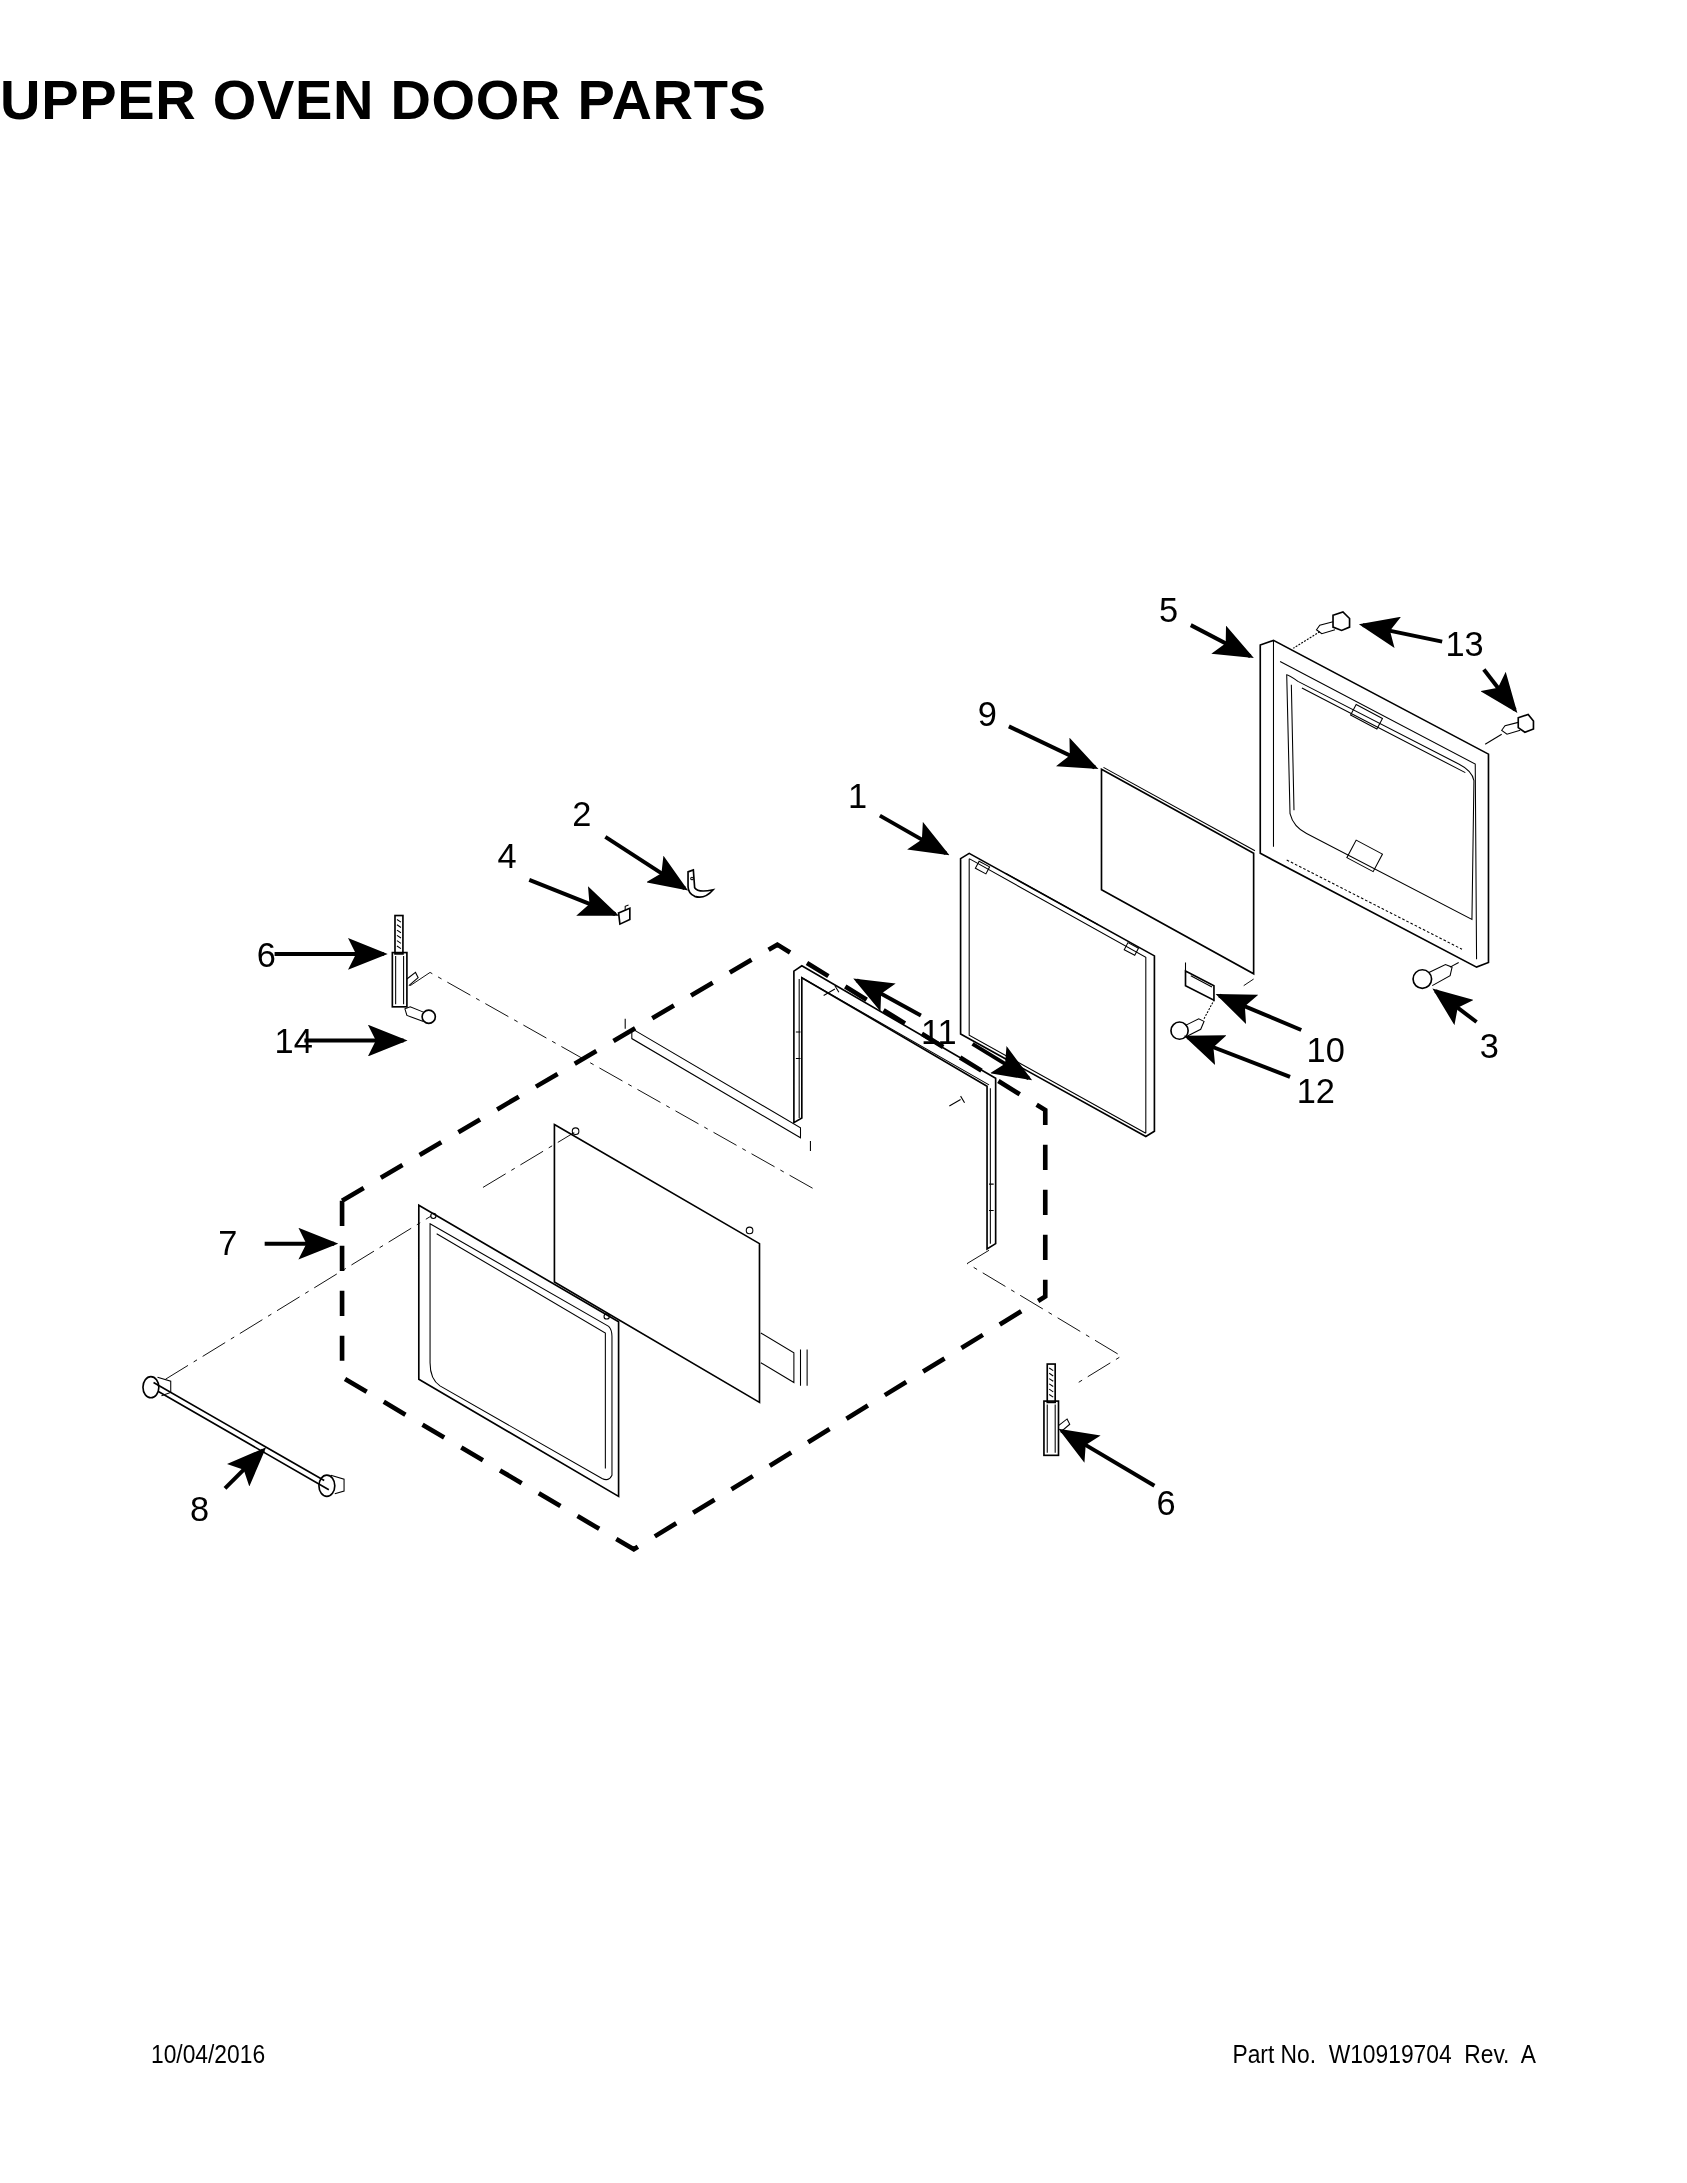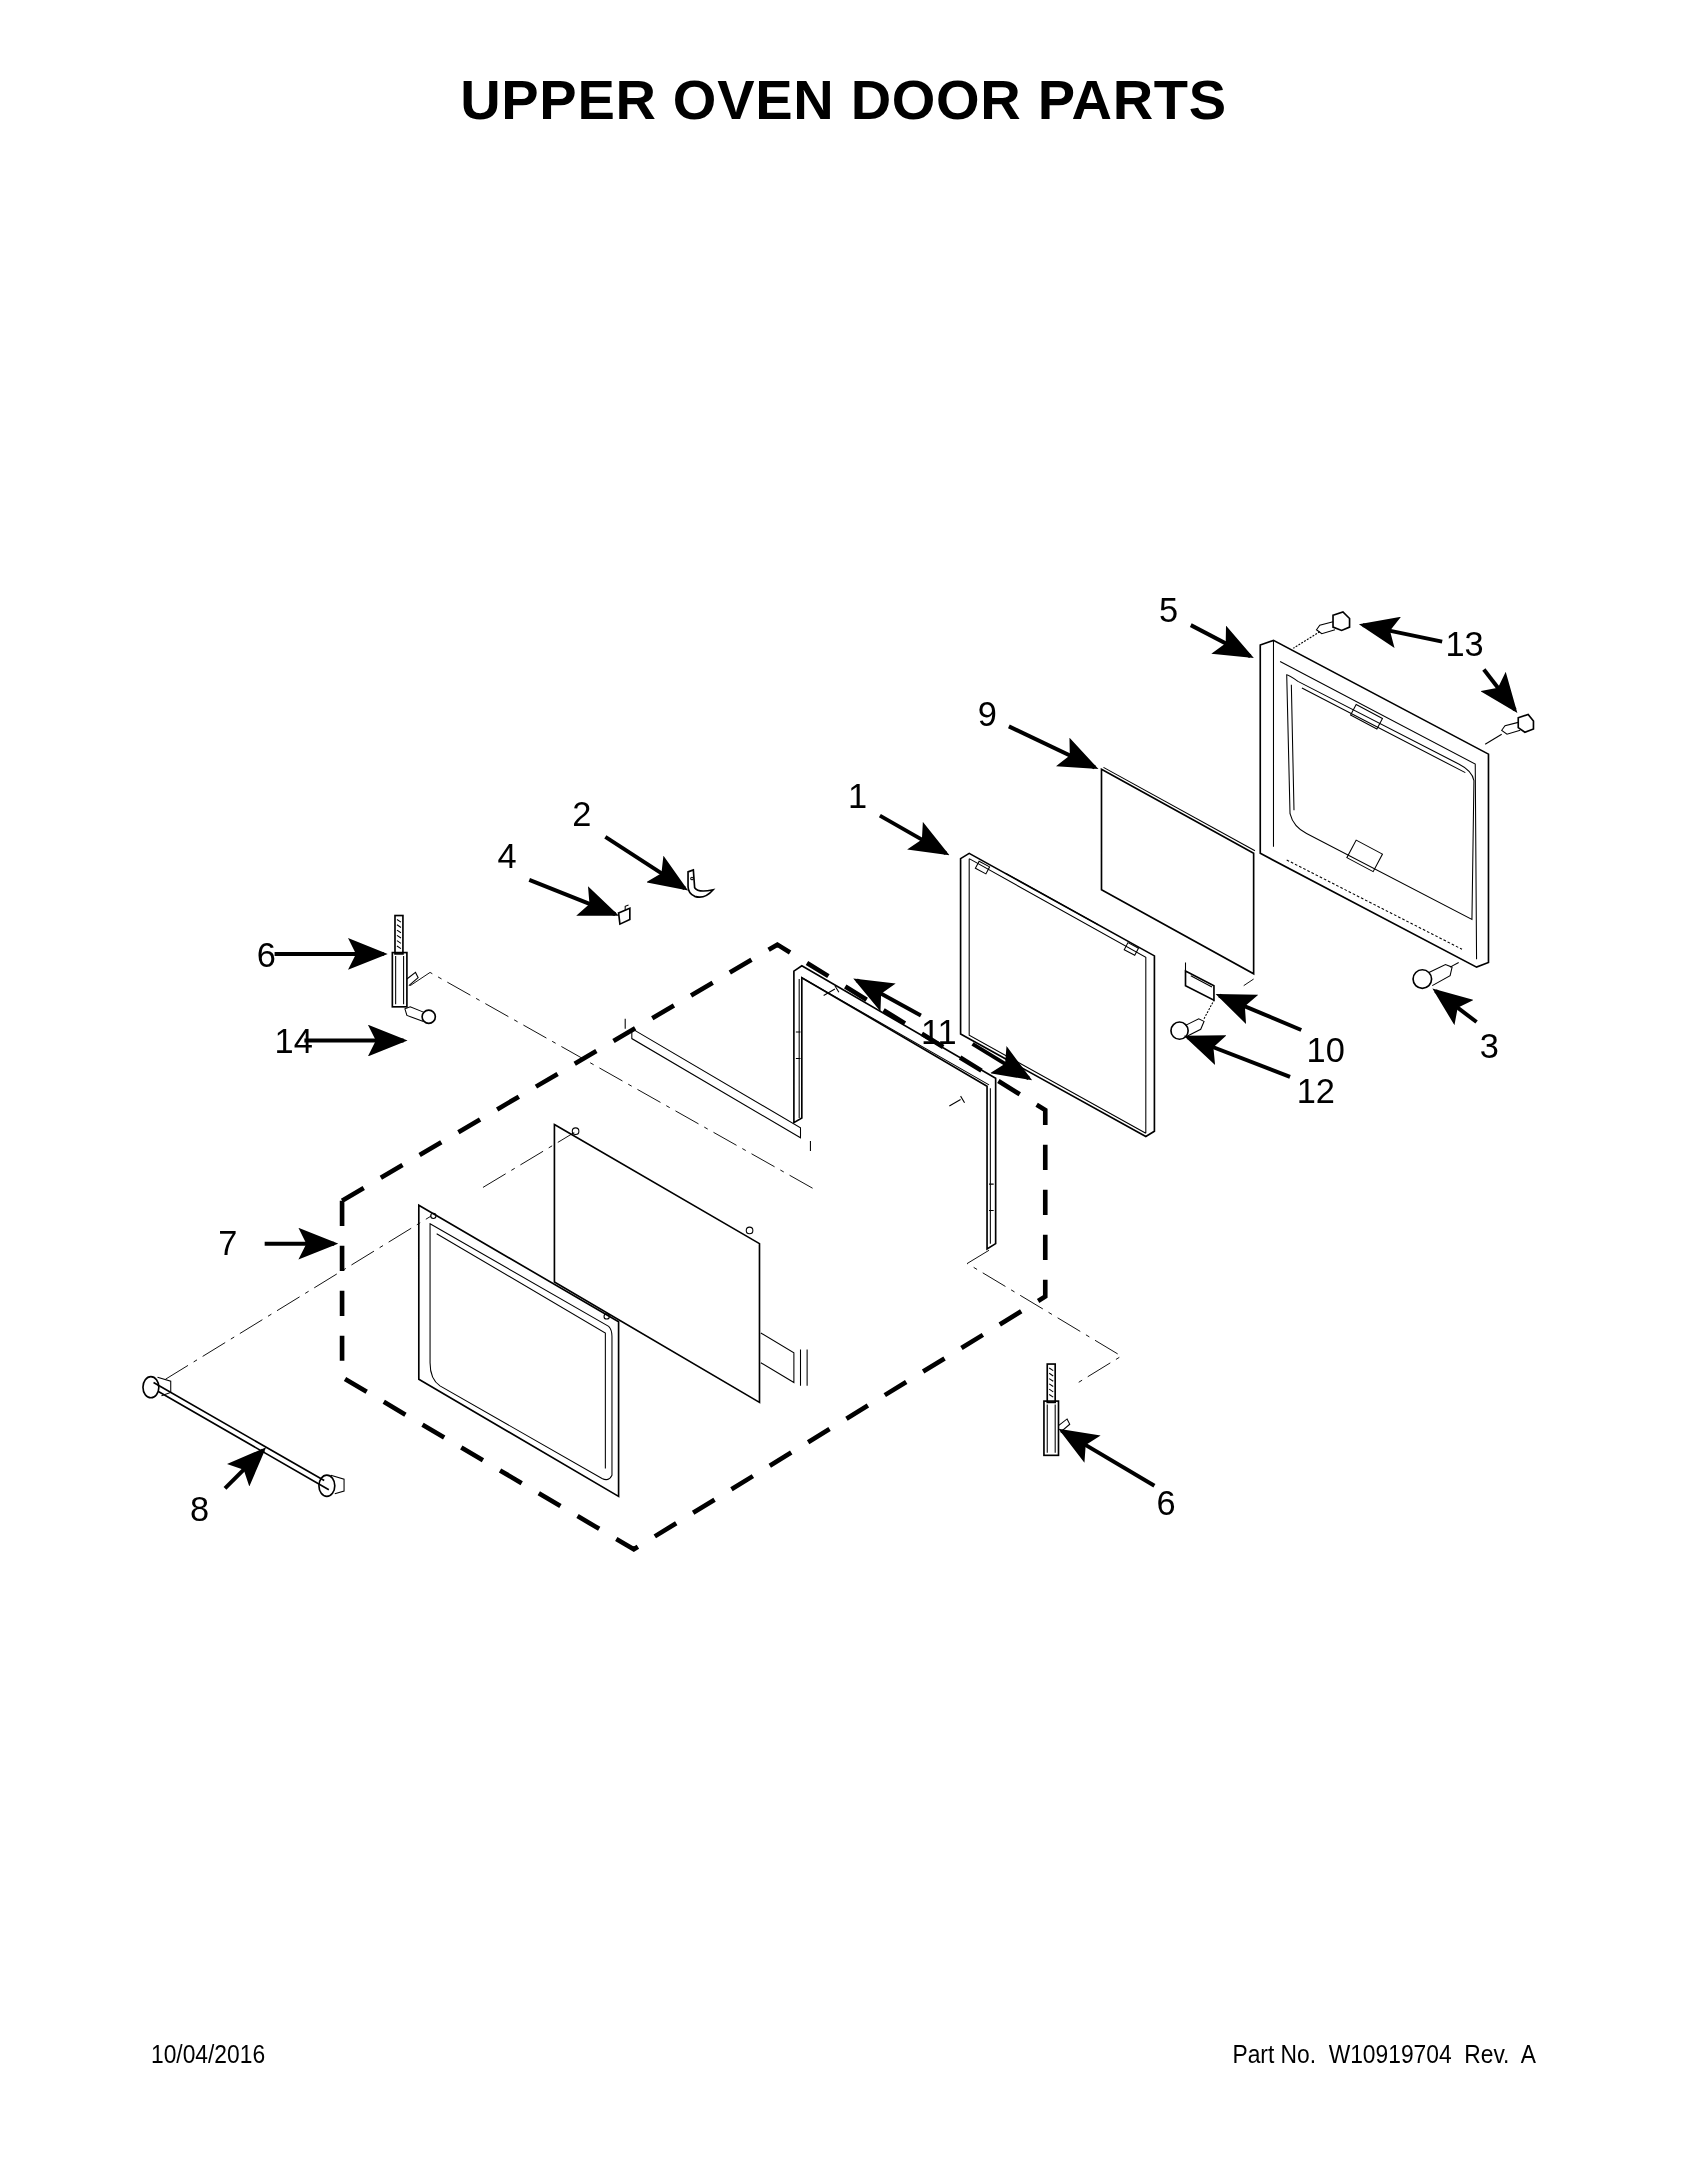--- a/index.html
+++ b/index.html
@@ -1,18 +1,18 @@
 <!DOCTYPE html>
 <html style="font-size:10.6px"><head>
 <meta charset="utf-8">
 <style>
   html, body { margin: 0; padding: 0; background: #ffffff; }
   body { width: 1687px; height: 2183px; position: relative; overflow: hidden;
          font-family: "Liberation Sans", sans-serif; color: #000; }
-  .title { position: absolute; left: 0; width: 1687px; top: 67px; text-align: center;
+  .title { position: absolute; left: 0; width: 1687px; top: 67px; 
            font-family: "Liberation Sans", sans-serif; font-weight: bold; font-size: 56px;
            letter-spacing: 0.7px; }
   .footer-left { position: absolute; left: 151px; top: 2039px; font-size: 26.5px;
                  font-family: "Liberation Sans", sans-serif; transform: scaleX(0.86); transform-origin: left top; }
   .footer-right { position: absolute; right: 151px; top: 2039px; font-size: 26.5px;
                   font-family: "Liberation Sans", sans-serif; transform: scaleX(0.86); transform-origin: right top; white-space: pre; }
   svg.diagram { position: absolute; left: 0; top: 0; width: 1687px; height: 2183px; }
   .callout { font-family: "Liberation Sans", sans-serif; font-size: 52px; fill: #000; }
   .part { fill: none; stroke: #000; stroke-width: 2.5; }
   .thin { fill: none; stroke: #000; stroke-width: 1.6; }

